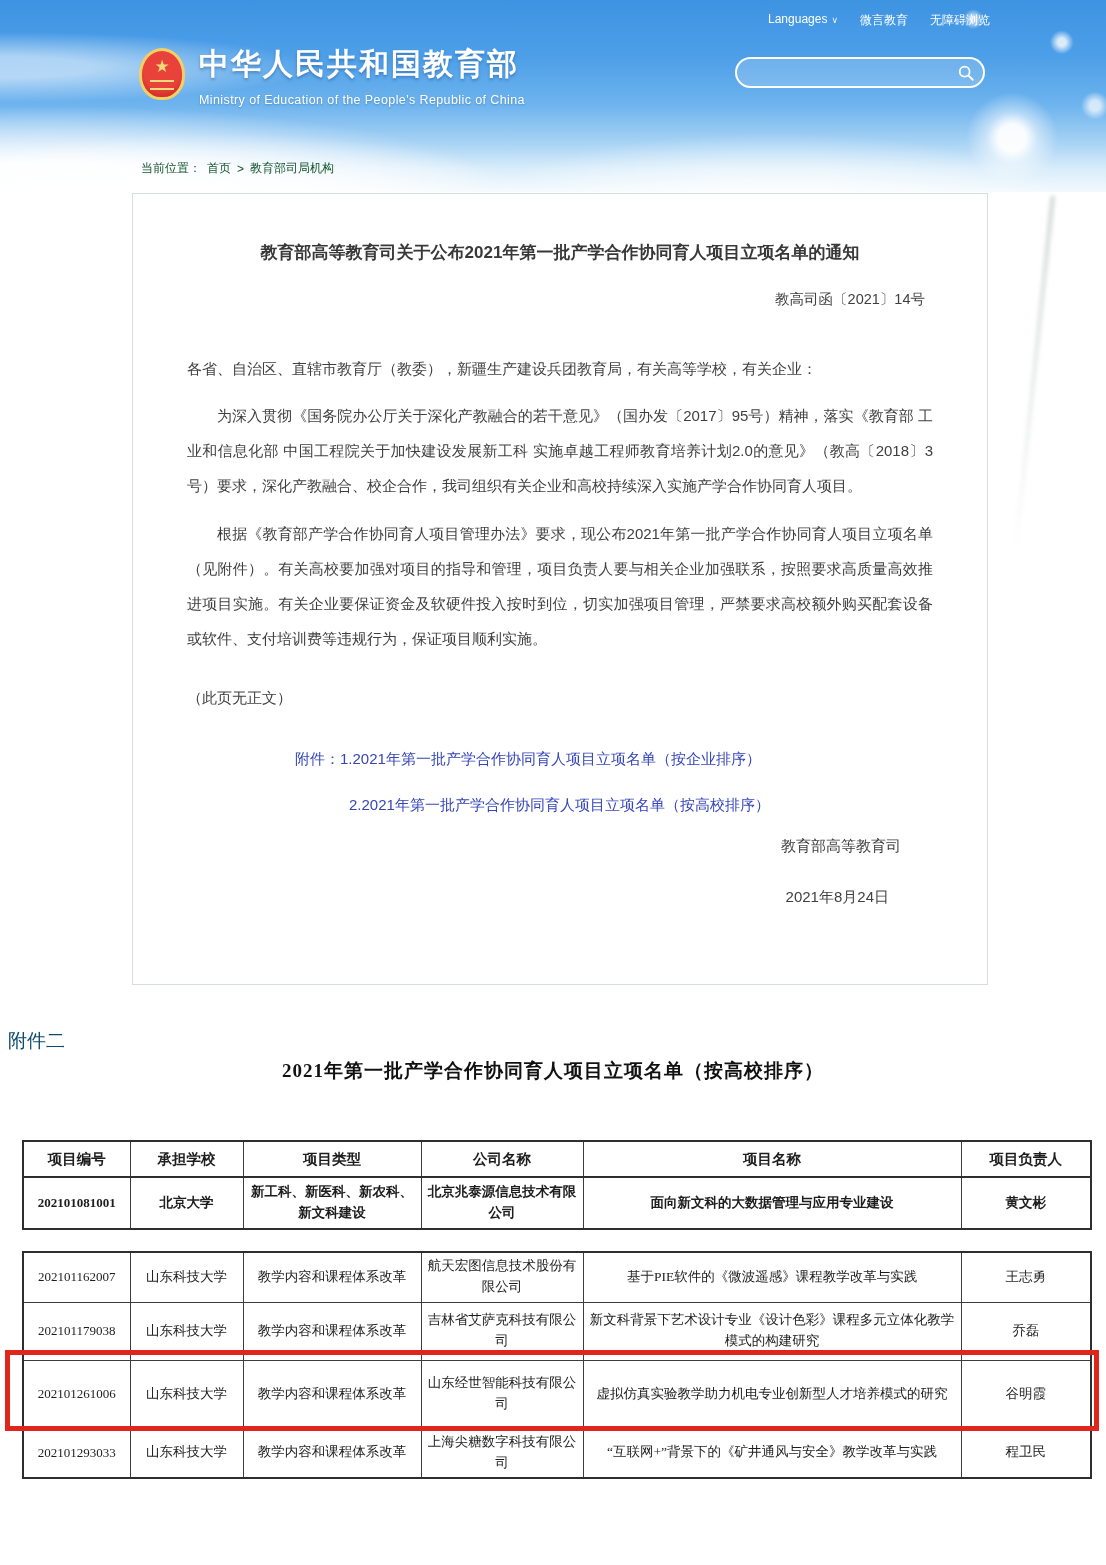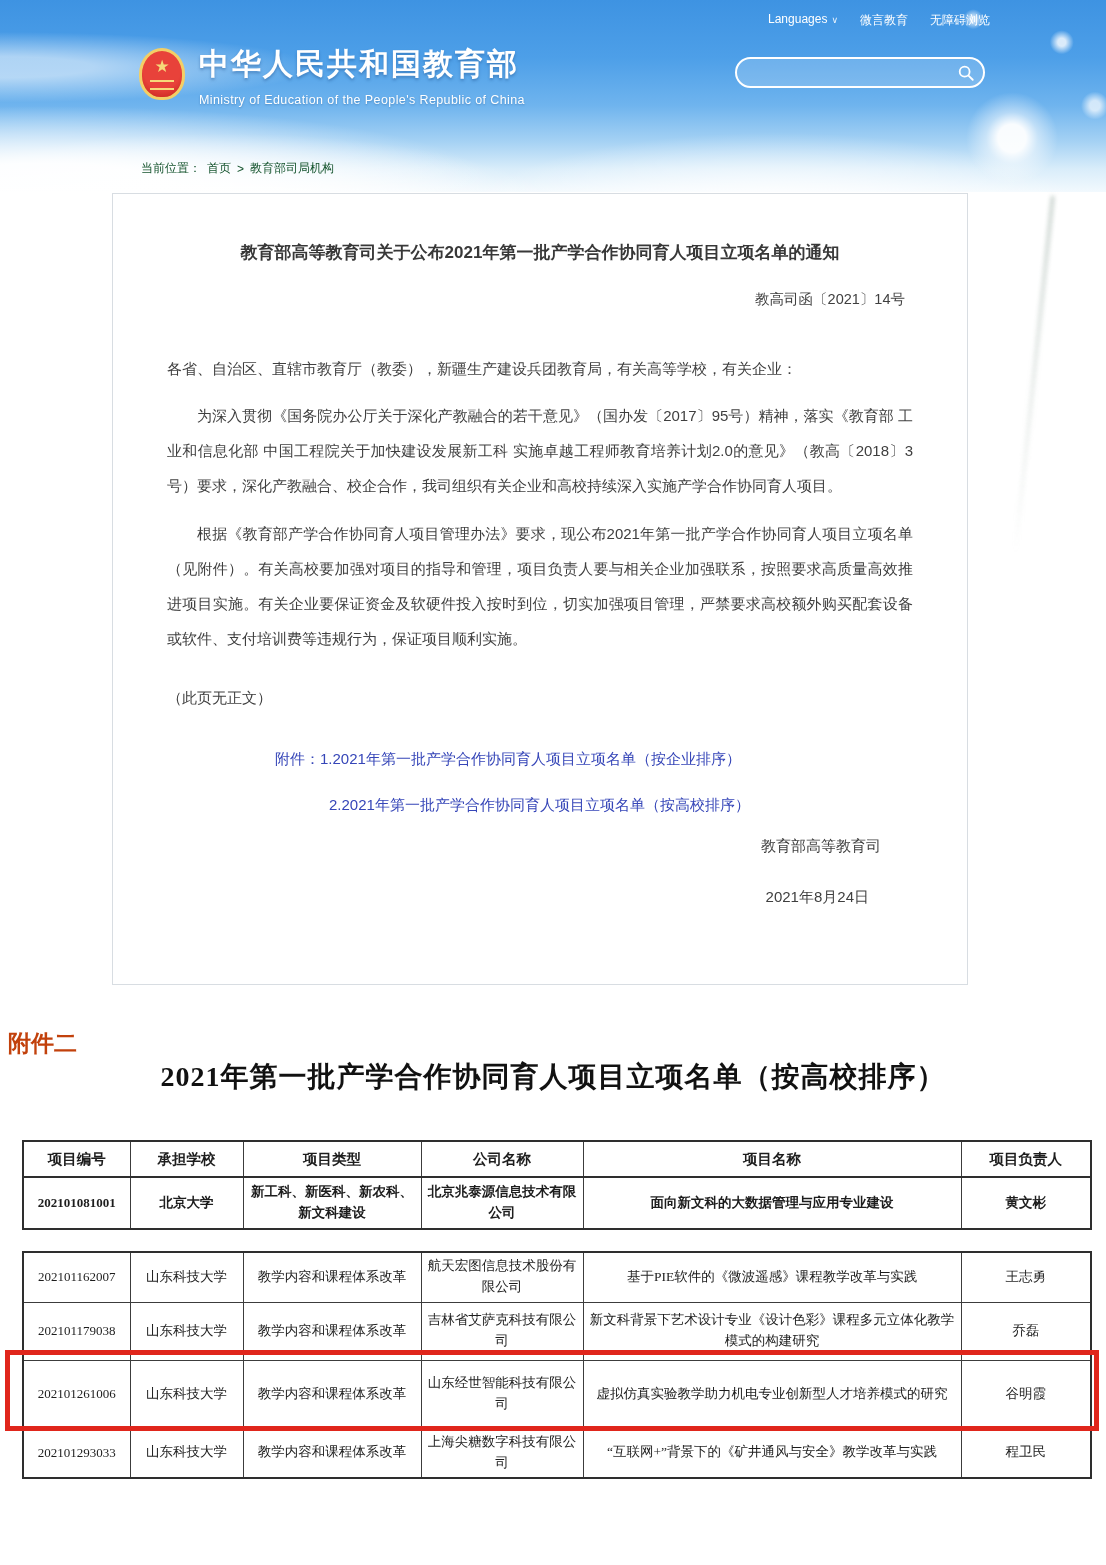--- a/index.html
+++ b/index.html
@@ -64,41 +64,41 @@
   .search-btn { width:18px; height:18px; cursor:pointer; flex:0 0 auto; }
 
   .breadcrumb {
     position:absolute; left:141px; top:160px; font-size:12px; color:#14532d;
     display:flex; gap:6px; align-items:center;
   }
   .breadcrumb .crumb { cursor:pointer; }
 
   
   .doc {
-    position:absolute; left:112px; top:193px; width:856px; height:792px;
+    position:absolute; left:132px; top:193px; width:856px; height:792px;
     background:#ffffff; border:1px solid #d8dde2; overflow:hidden;
     color:#3f3f3f; font-size:15px;
   }
   .doc-inner { padding:46px 54px 0 54px; }
   .doc-title { text-align:center; font-size:17px; font-weight:bold; color:#383838; line-height:1.5; }
   .doc-number { text-align:right; margin-top:24px; padding-right:8px; font-size:14.5px; }
   .salutation { margin-top:42px; line-height:2.35; }
   .para { margin-top:12px; text-indent:2em; line-height:2.35; text-align:justify; }
   .no-text { margin-top:24px; line-height:2.3; }
   .attach-line { margin-top:22px; color:#3646b8; cursor:pointer; line-height:1.6; }
   .attach-line.first { margin-top:32px; margin-left:108px; }
   .attach-line.second { margin-left:162px; }
   .signer { text-align:right; margin-top:20px; padding-right:32px; }
   .sign-date { text-align:right; margin-top:32px; padding-right:44px; }
 
   
-  .att-label { position:absolute; left:8px; top:1028px; font-family:"Liberation Serif", serif; font-weight:bold; font-size:23px; color:#c2410c; }
+  .att-label { position:absolute; left:8px; top:1028px; font-family:"Liberation Serif", serif; font-weight:normal; font-size:19px; color:#0c4a6e; }
   .att-title {
     position:absolute; left:0; top:1058px; width:1106px; text-align:center;
-    font-family:"Liberation Serif", serif; font-weight:bold; font-size:28px; color:#111;
+    font-family:"Liberation Serif", serif; font-weight:bold; font-size:19px; color:#111;
     letter-spacing:1px;
   }
   .tables { position:absolute; left:22px; top:1140px; width:1068px; }
   table { border-collapse:collapse; table-layout:fixed; width:1068px;
           font-family:"Liberation Serif", serif; font-size:13.5px; color:#1d1d1d; }
   th, td { border:1px solid #3c3c3c; text-align:center; vertical-align:middle; padding:3px 6px; line-height:1.55; }
   table { border:2px solid #2e2e2e; }
   thead th { font-weight:bold; font-size:14.5px; height:36px; border-bottom:2px solid #2e2e2e; }
   .c0{width:107px;} .c1{width:113px;} .c2{width:178px;} .c3{width:162px;} .c4{width:378px;} .c5{width:130px;}
   .frag1 tbody tr { height:52px;font-weight:bold; }

